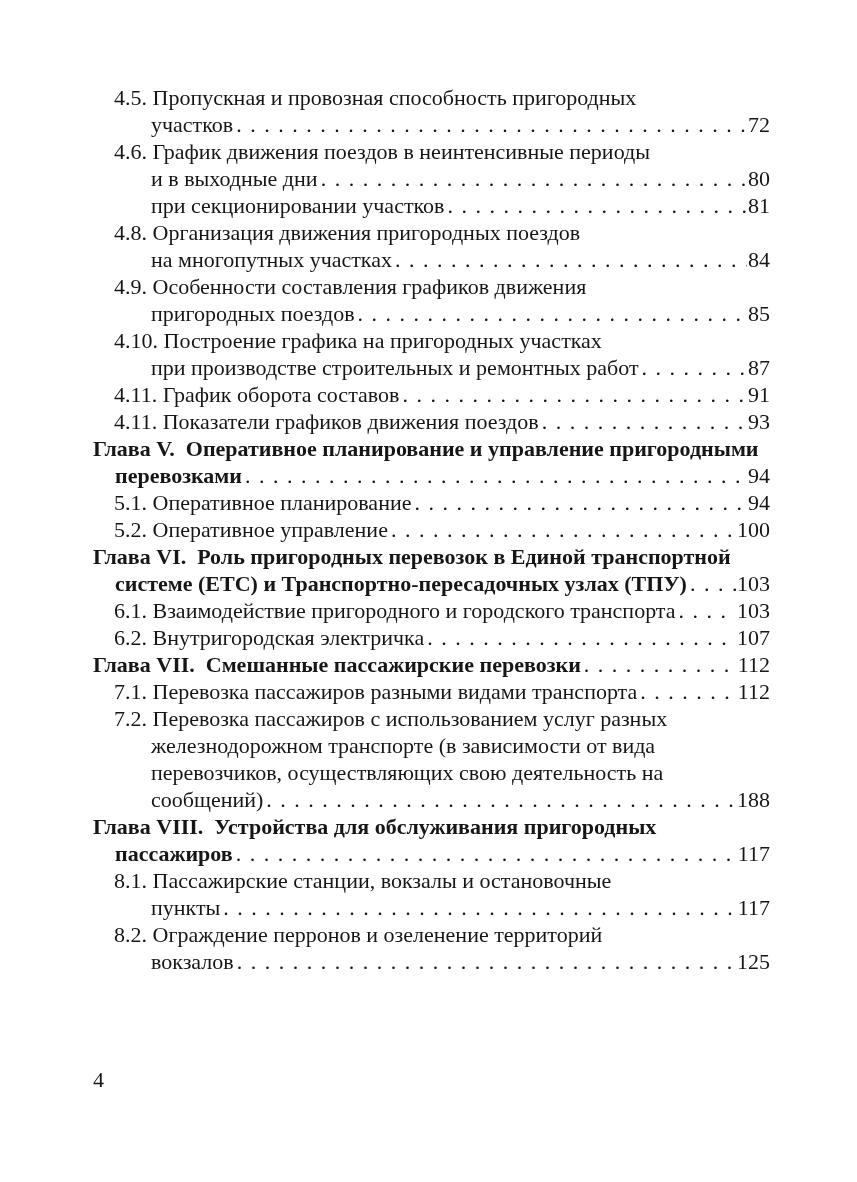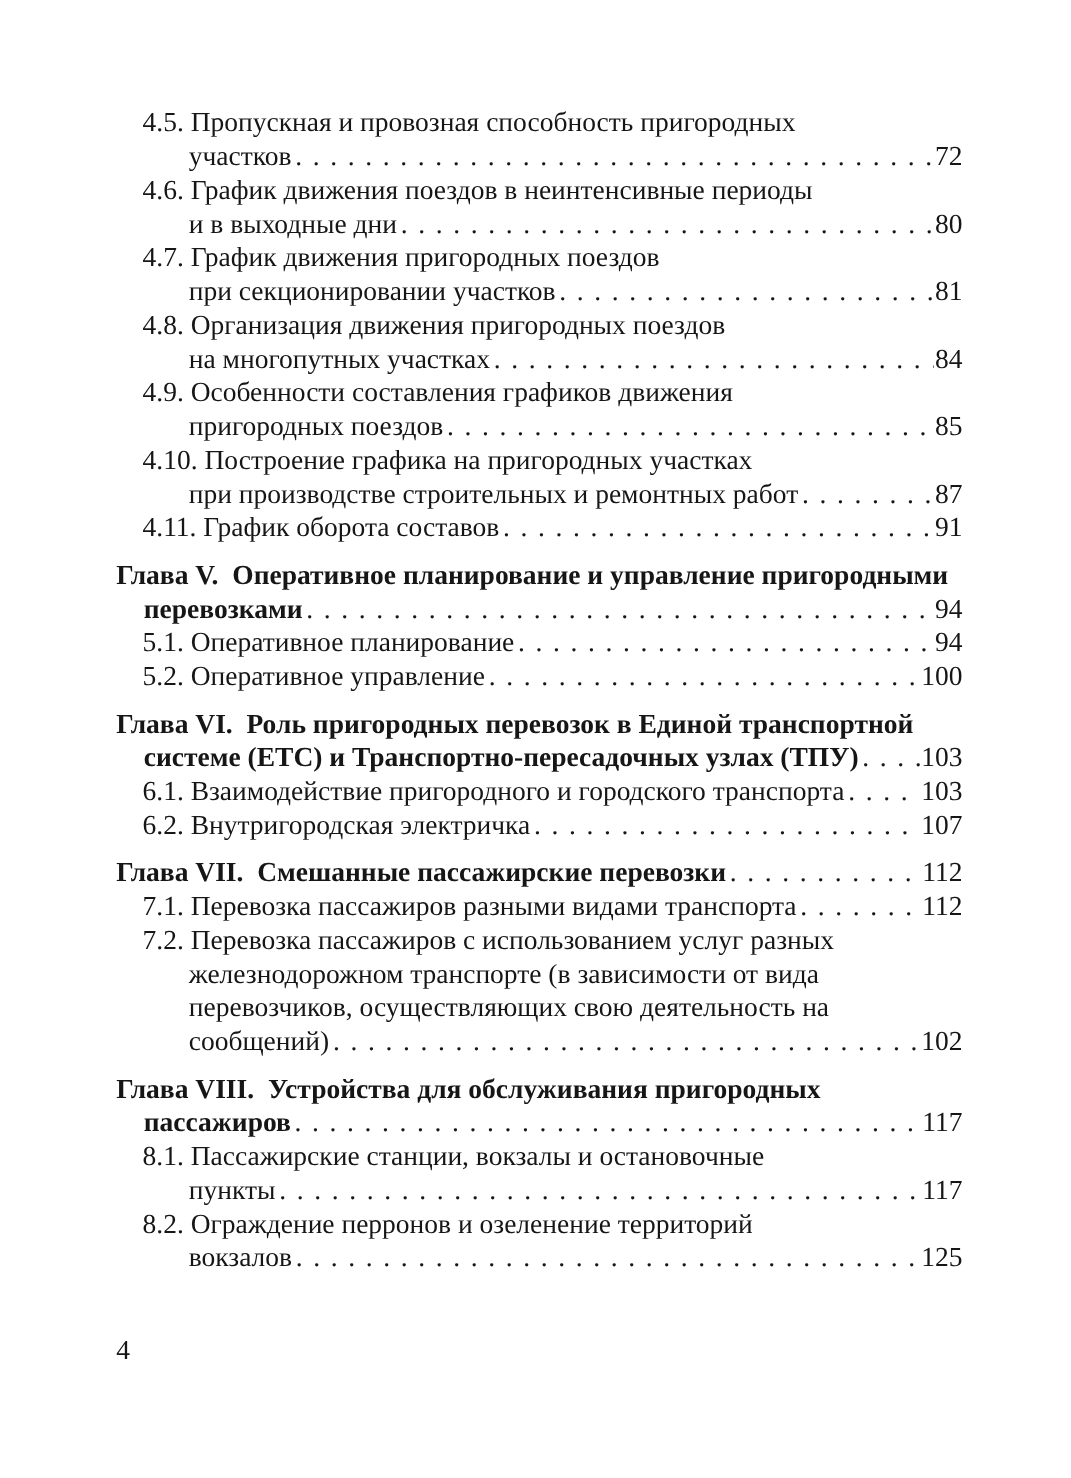--- a/index.html
+++ b/index.html
@@ -17,21 +17,21 @@
   }
   .toc {
     position: absolute;
     top: 84px;
     left: 93px;
     right: 87px;
     font-size: 22px;
     line-height: 27px;
   }
   .entry { margin: 0; }
-  .entry.chapter { margin-top: 11px; }
+  .entry.chapter { }
   .line {
     display: flex;
     align-items: flex-start;
   }
   
   .entry.chapter .line       { padding-left: 0; }
   .entry.chapter .line.cont  { padding-left: 22px; }
   .entry.section .line       { padding-left: 21px; }
   .entry.section .line.cont  { padding-left: 58px; }
 
@@ -83,23 +83,20 @@
       <div class="line">
         <span class="text">4.6. График движения поездов в неинтенсивные периоды</span>
       </div>
       <div class="line cont">
         <span class="text">и в выходные дни</span>
         <span class="leader"></span>
         <span class="pagenum">80</span>
       </div>
     </div>
     <div class="entry section">
-      <div class="line">
-        <span class="text">4.7. График движения пригородных поездов</span>
-      </div>
       <div class="line cont">
         <span class="text">при секционировании участков</span>
         <span class="leader"></span>
         <span class="pagenum">81</span>
       </div>
     </div>
     <div class="entry section">
       <div class="line">
         <span class="text">4.8. Организация движения пригородных поездов</span>
       </div>
@@ -129,20 +126,27 @@
         <span class="pagenum">87</span>
       </div>
     </div>
     <div class="entry section">
       <div class="line">
         <span class="text">4.11. График оборота составов</span>
         <span class="leader"></span>
         <span class="pagenum">91</span>
       </div>
     </div>
+    <div class="entry section">
+      <div class="line">
+        <span class="text">4.11. Показатели графиков движения поездов</span>
+        <span class="leader"></span>
+        <span class="pagenum">93</span>
+      </div>
+    </div>
     <div class="entry chapter">
       <div class="line">
         <span class="text">Глава V.  Оперативное планирование и управление пригородными</span>
       </div>
       <div class="line cont">
         <span class="text">перевозками</span>
         <span class="leader"></span>
         <span class="pagenum">94</span>
       </div>
     </div>
@@ -204,21 +208,21 @@
       </div>
       <div class="line cont">
         <span class="text">железнодорожном транспорте (в зависимости от вида</span>
       </div>
       <div class="line cont">
         <span class="text">перевозчиков, осуществляющих свою деятельность на</span>
       </div>
       <div class="line cont">
         <span class="text">сообщений)</span>
         <span class="leader"></span>
-        <span class="pagenum">102</span>
+        <span class="pagenum">188</span>
       </div>
     </div>
     <div class="entry chapter">
       <div class="line">
         <span class="text">Глава VIII.  Устройства для обслуживания пригородных</span>
       </div>
       <div class="line cont">
         <span class="text">пассажиров</span>
         <span class="leader"></span>
         <span class="pagenum">117</span>

